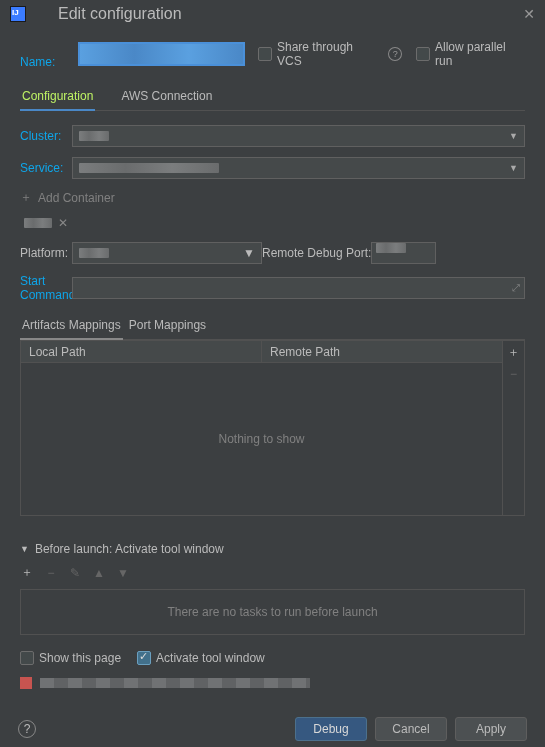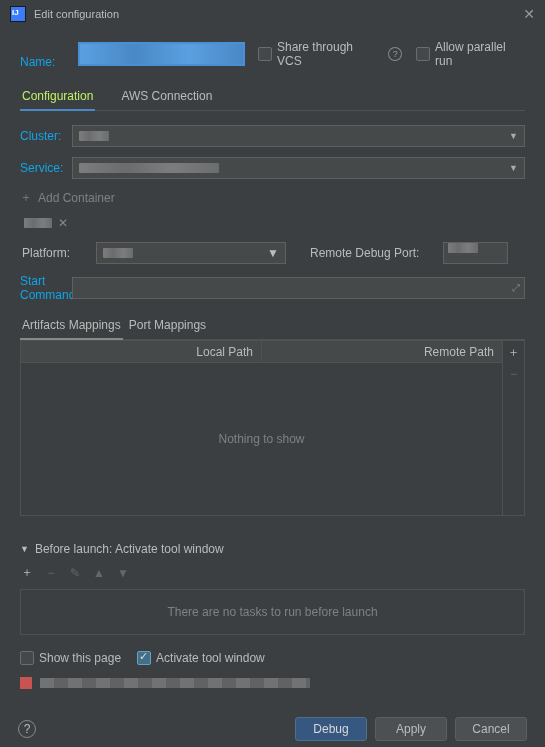--- a/index.html
+++ b/index.html
@@ -1,20 +1,20 @@
 <!DOCTYPE html>
 <html><head>
 <meta charset="utf-8">
 <style>
   * { box-sizing: border-box; margin: 0; padding: 0; font-family: "Segoe UI", Arial, sans-serif; }
   body { background: #3c3f41; color: #bbbbbb; font-size: 12px; width: 545px; height: 747px; overflow: hidden; }
   .titlebar { display: flex; align-items: center; padding: 4px 10px; height: 28px; }
   .titlebar .app-icon { width: 16px; height: 16px; background: #3b7cff; border: 1px solid #1a1a1a; margin-right: 8px; position: relative; }
   .titlebar .app-icon::after { content: "IJ"; position: absolute; top: 1px; left: 1px; font-size: 8px; color: #fff; font-weight: bold; }
-  .titlebar .title { flex: 1; font-size: 11px; color: #bbbbbb; }
+  .titlebar .title { flex: 1; font-size: 16px; color: #bbbbbb; margin-left: 24px; }
   .titlebar .close { color: #999; cursor: pointer; font-size: 14px; }
   .content { padding: 10px 20px; }
   .row { display: flex; align-items: center; margin-bottom: 10px; }
   label.fld { width: 60px; color: #0ea5e9; margin-top: 17px; }
   label.fld-wide { width: 100px; color: #bbbbbb; }
   .name-input { width: 165px; height: 22px; background: #45494a; border: 1px solid #4a90d9; outline: 1px solid #4a90d9; padding: 0 4px; color: #bbb; }
   .spacer { flex: 1; }
   .chk { display: inline-flex; align-items: center; margin-left: 14px; color: #bbbbbb; gap: 5px; }
   .chk input[type="checkbox"] { appearance: none; width: 14px; height: 14px; border: 1px solid #6c6c6c; background: #43494a; border-radius: 2px; position: relative; }
   .chk input[type="checkbox"]:checked { background: #42708b; border-color: #6a9fbf; }
@@ -24,33 +24,33 @@
   .tab { padding: 6px 2px; cursor: pointer; color: #bbbbbb; }
   .tab.active { color: #bef264; border-bottom: 2px solid #4a88c7; margin-bottom: -1px; }
   .form-row { display: flex; align-items: center; margin-bottom: 10px; }
   .form-row label { width: 52px; color: #0ea5e9; }
   .dropdown { flex: 1; height: 22px; background: #45494a; border: 1px solid #606060; display: flex; align-items: center; justify-content: space-between; padding: 0 6px; color: #bbb; }
   .dropdown .caret { font-size: 9px; color: #aaa; }
   .blur { background: linear-gradient(90deg, #7b7d7e, #6a6c6d, #7b7d7e, #6a6c6d); height: 10px; border-radius: 1px; }
   .add-container { display: flex; align-items: center; gap: 6px; color: #808080; margin: 4px 0 8px 0; cursor: default; }
   .container-tab { display: inline-flex; align-items: center; gap: 6px; padding: 2px 4px; margin-bottom: 10px; }
   .container-tab .close-x { color: #888; cursor: pointer; }
-  .platform-row { display: flex; align-items: center; gap: 24px; margin-bottom: 10px; text-align: center; }
+  .platform-row { display: flex; align-items: center; gap: 0; margin-bottom: 10px; }
   .platform-row label { color: #bbbbbb; }
   .platform-dd { width: 190px; height: 22px; background: #45494a; border: 1px solid #606060; display: flex; align-items: center; justify-content: space-between; padding: 0 6px; }
   .port-input { width: 65px; height: 22px; background: #45494a; border: 1px solid #606060; padding: 0 4px; }
   .expand-input { flex: 1; height: 22px; background: #45494a; border: 1px solid #606060; display: flex; align-items: center; justify-content: flex-end; padding: 0 4px; }
   .expand-icon { color: #888; font-size: 10px; }
   .subtabs { display: flex; gap: 4px; margin-top: 6px; border-bottom: 1px solid #515151; }
   .subtab { padding: 6px 2px; color: #bbbbbb; cursor: pointer; }
   .subtab.active { border-bottom: 2px solid #888; margin-bottom: -1px; }
   .table { border: 1px solid #515151; height: 176px; display: flex; }
   .table-body { flex: 1; display: flex; flex-direction: column; }
   .thead { display: flex; background: #45494a; border-bottom: 1px solid #515151; height: 22px; }
-  .thead .th { flex: 1; padding: 4px 8px; color: #bbbbbb; border-right: 1px solid #515151; text-align: right; }
+  .thead .th { flex: 1; padding: 4px 8px; color: #bbbbbb; border-right: 1px solid #515151; }
   .thead .th:last-child { border-right: none; }
   .empty { flex: 1; display: flex; align-items: center; justify-content: center; color: #808080; text-align: center; }
   .table-side { width: 22px; border-left: 1px solid #515151; display: flex; flex-direction: column; }
   .table-side .sbtn { height: 22px; display: flex; align-items: center; justify-content: center; color: #bbbbbb; cursor: pointer; }
   .table-side .sbtn.dim { color: #666; }
   .section-header { display: flex; align-items: center; gap: 6px; margin-top: 26px; margin-bottom: 8px;}
   .section-header .tri { font-size: 9px; color: #bbbbbb; }
   .toolbar { display: flex; gap: 10px; align-items: center; margin-bottom: 8px; color: #bbbbbb; }
   .toolbar .tbtn { width: 14px; text-align: center; cursor: pointer; }
   .toolbar .tbtn.dim { color: #666; cursor: default; }
@@ -190,15 +190,15 @@
   <div class="error-bar">
     <div class="error-icon"></div>
     <div class="error-blur"></div>
   </div>
 </div>
 
 <div class="footer">
   <div class="help-circle">?</div>
   <div class="spacer"></div>
   <div class="btn primary">Debug</div>
+  <div class="btn">Cancel</div>
   <div class="btn">Apply</div>
-  <div class="btn">Cancel</div>
 </div>
 
 </body></html>

